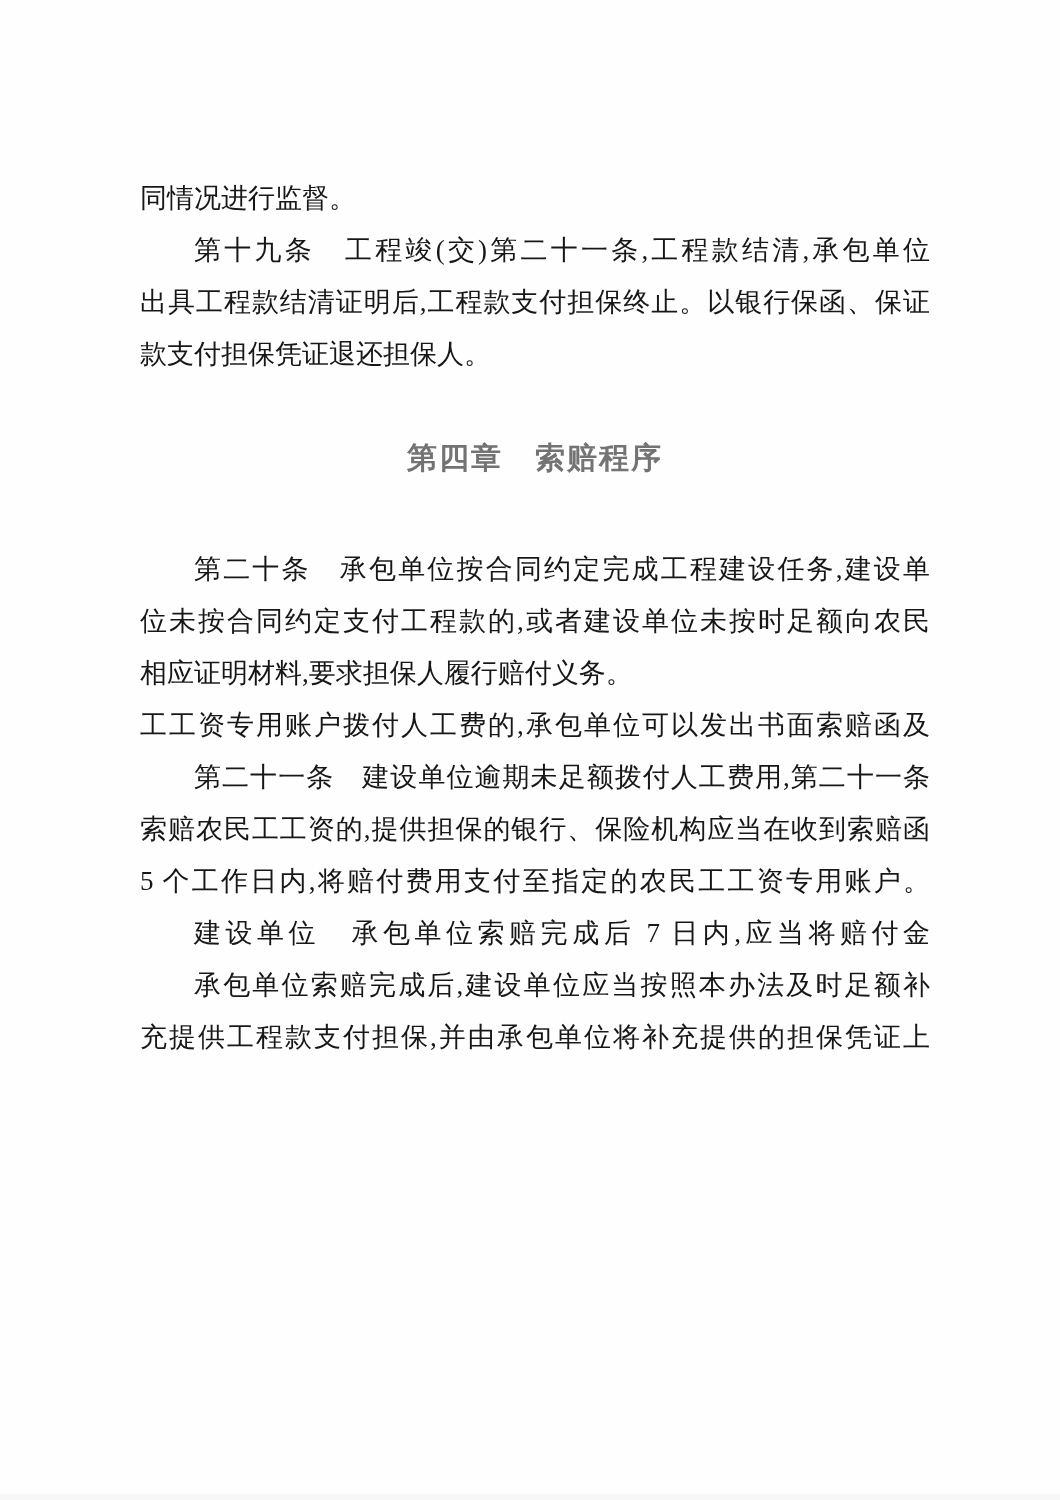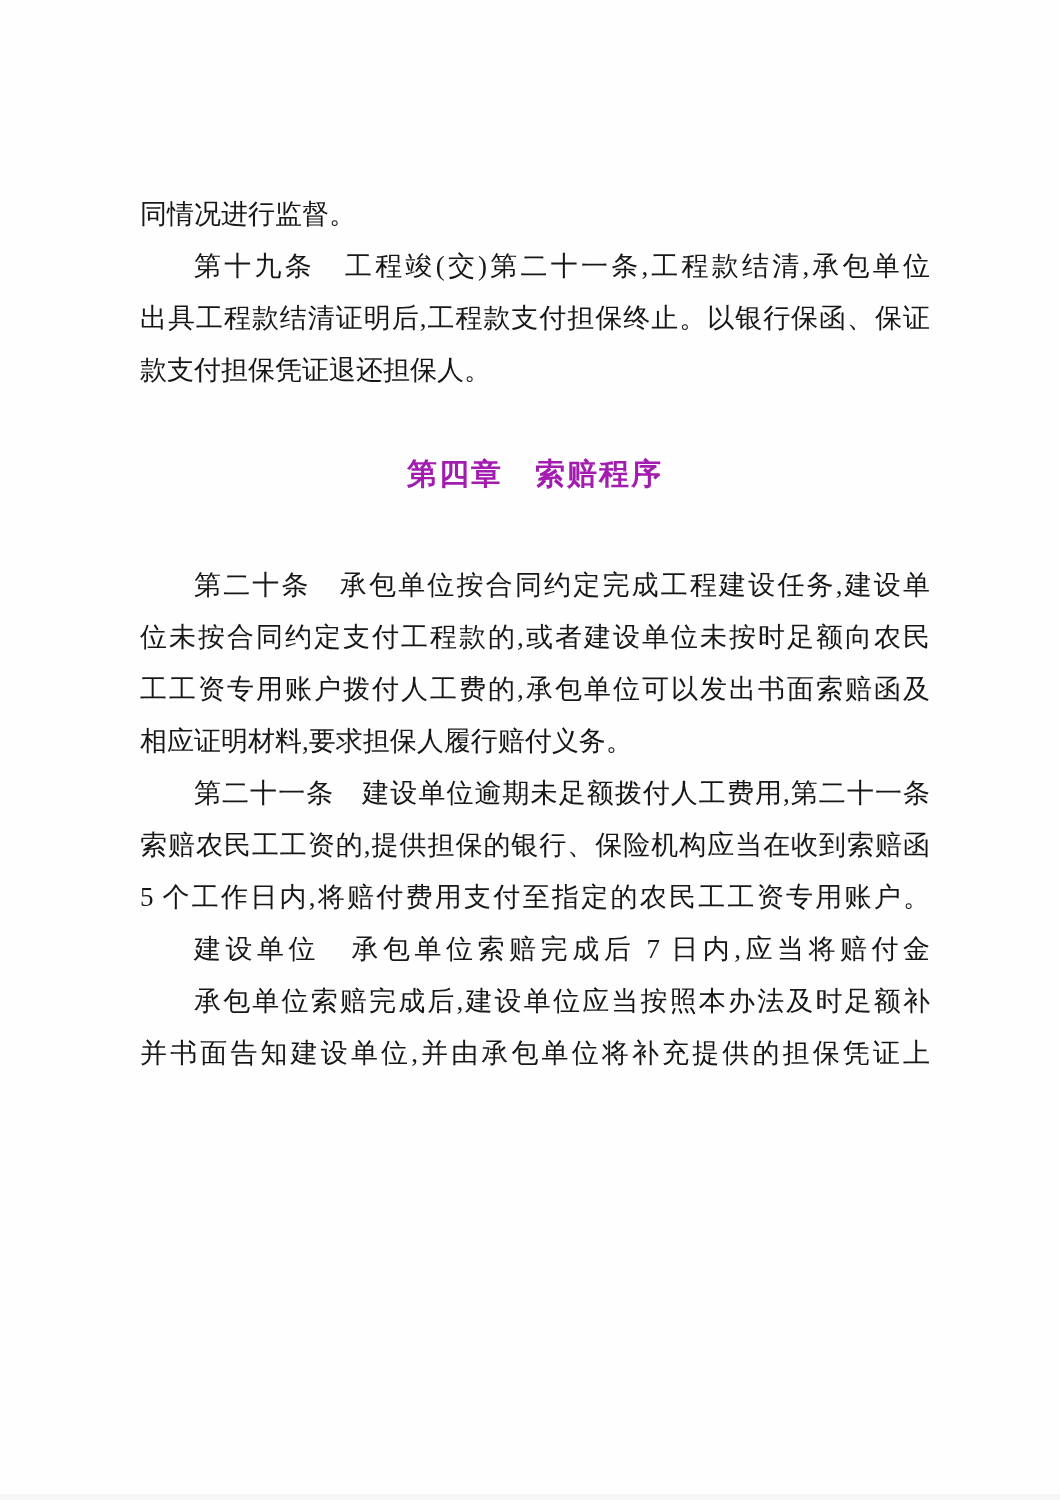--- a/index.html
+++ b/index.html
@@ -16,21 +16,21 @@
     overflow: hidden;
   }
   .page {
     position: absolute;
     inset: 0;
     background: #fefefe;
   }
   .text-block {
     position: absolute;
     left: 140px;
-    top: 188px;
+    top: 172px;
     width: 790px;
     color: #171717;
     font-size: 27px;
     line-height: 52px;
   }
   .paragraph {
     margin: 0;
   }
   .line {
     height: 52px;
@@ -49,21 +49,21 @@
     font-weight: 400;
   }
   .chapter-heading {
     margin: 52px 0 59px 0;
     text-align: center;
     text-align-last: center;
     font-size: 30px;
     font-weight: 700;
     line-height: 52px;
     letter-spacing: 2px;
-    color: #a21caf;
+    color: #737373;
   }
   .bottom-edge {
     position: absolute;
     left: 0;
     bottom: 0;
     width: 100%;
     height: 6px;
     background: #f7f7f7;
   }
 </style>
@@ -77,30 +77,30 @@
       </div>
       <div class="paragraph">
         <div class="line fill indent"><span class="bold">第十九条</span><span>　工程竣(交)第二十一条,工程款结清,承包单位</span></div>
         <div class="line fill"><span>出具工程款结清证明后,工程款支付担保终止。以银行保函、保证</span></div>
         <div class="line"><span>款支付担保凭证退还担保人。</span></div>
       </div>
       <div class="chapter-heading">第四章　索赔程序</div>
       <div class="paragraph">
         <div class="line fill indent"><span class="bold">第二十条</span><span>　承包单位按合同约定完成工程建设任务,建设单</span></div>
         <div class="line fill"><span>位未按合同约定支付工程款的,或者建设单位未按时足额向农民</span></div>
+        <div class="line"><span>相应证明材料,要求担保人履行赔付义务。</span></div>
         <div class="line fill"><span>工工资专用账户拨付人工费的,承包单位可以发出书面索赔函及</span></div>
-        <div class="line"><span>相应证明材料,要求担保人履行赔付义务。</span></div>
       </div>
       <div class="paragraph">
         <div class="line fill indent"><span class="bold">第二十一条</span><span>　建设单位逾期未足额拨付人工费用,第二十一条</span></div>
         <div class="line fill"><span>索赔农民工工资的,提供担保的银行、保险机构应当在收到索赔函</span></div>
         <div class="line fill"><span>5 个工作日内,将赔付费用支付至指定的农民工工资专用账户。</span></div>
       </div>
       <div class="paragraph">
         <div class="line fill indent"><span class="bold">建设单位</span><span>　承包单位索赔完成后 7 日内,应当将赔付金</span></div>
       </div>
       <div class="paragraph">
         <div class="line fill indent"><span>承包单位索赔完成后,建设单位应当按照本办法及时足额补</span></div>
-        <div class="line fill"><span>并书面告知建设单位,并由承包单位将补充提供的担保凭证上</span></div>
+        <div class="line fill"><span>充提供工程款支付担保,并由承包单位将补充提供的担保凭证上</span></div>
       </div>
     </div>
   <div class="bottom-edge"></div>
 </div>
 
 </body></html>

